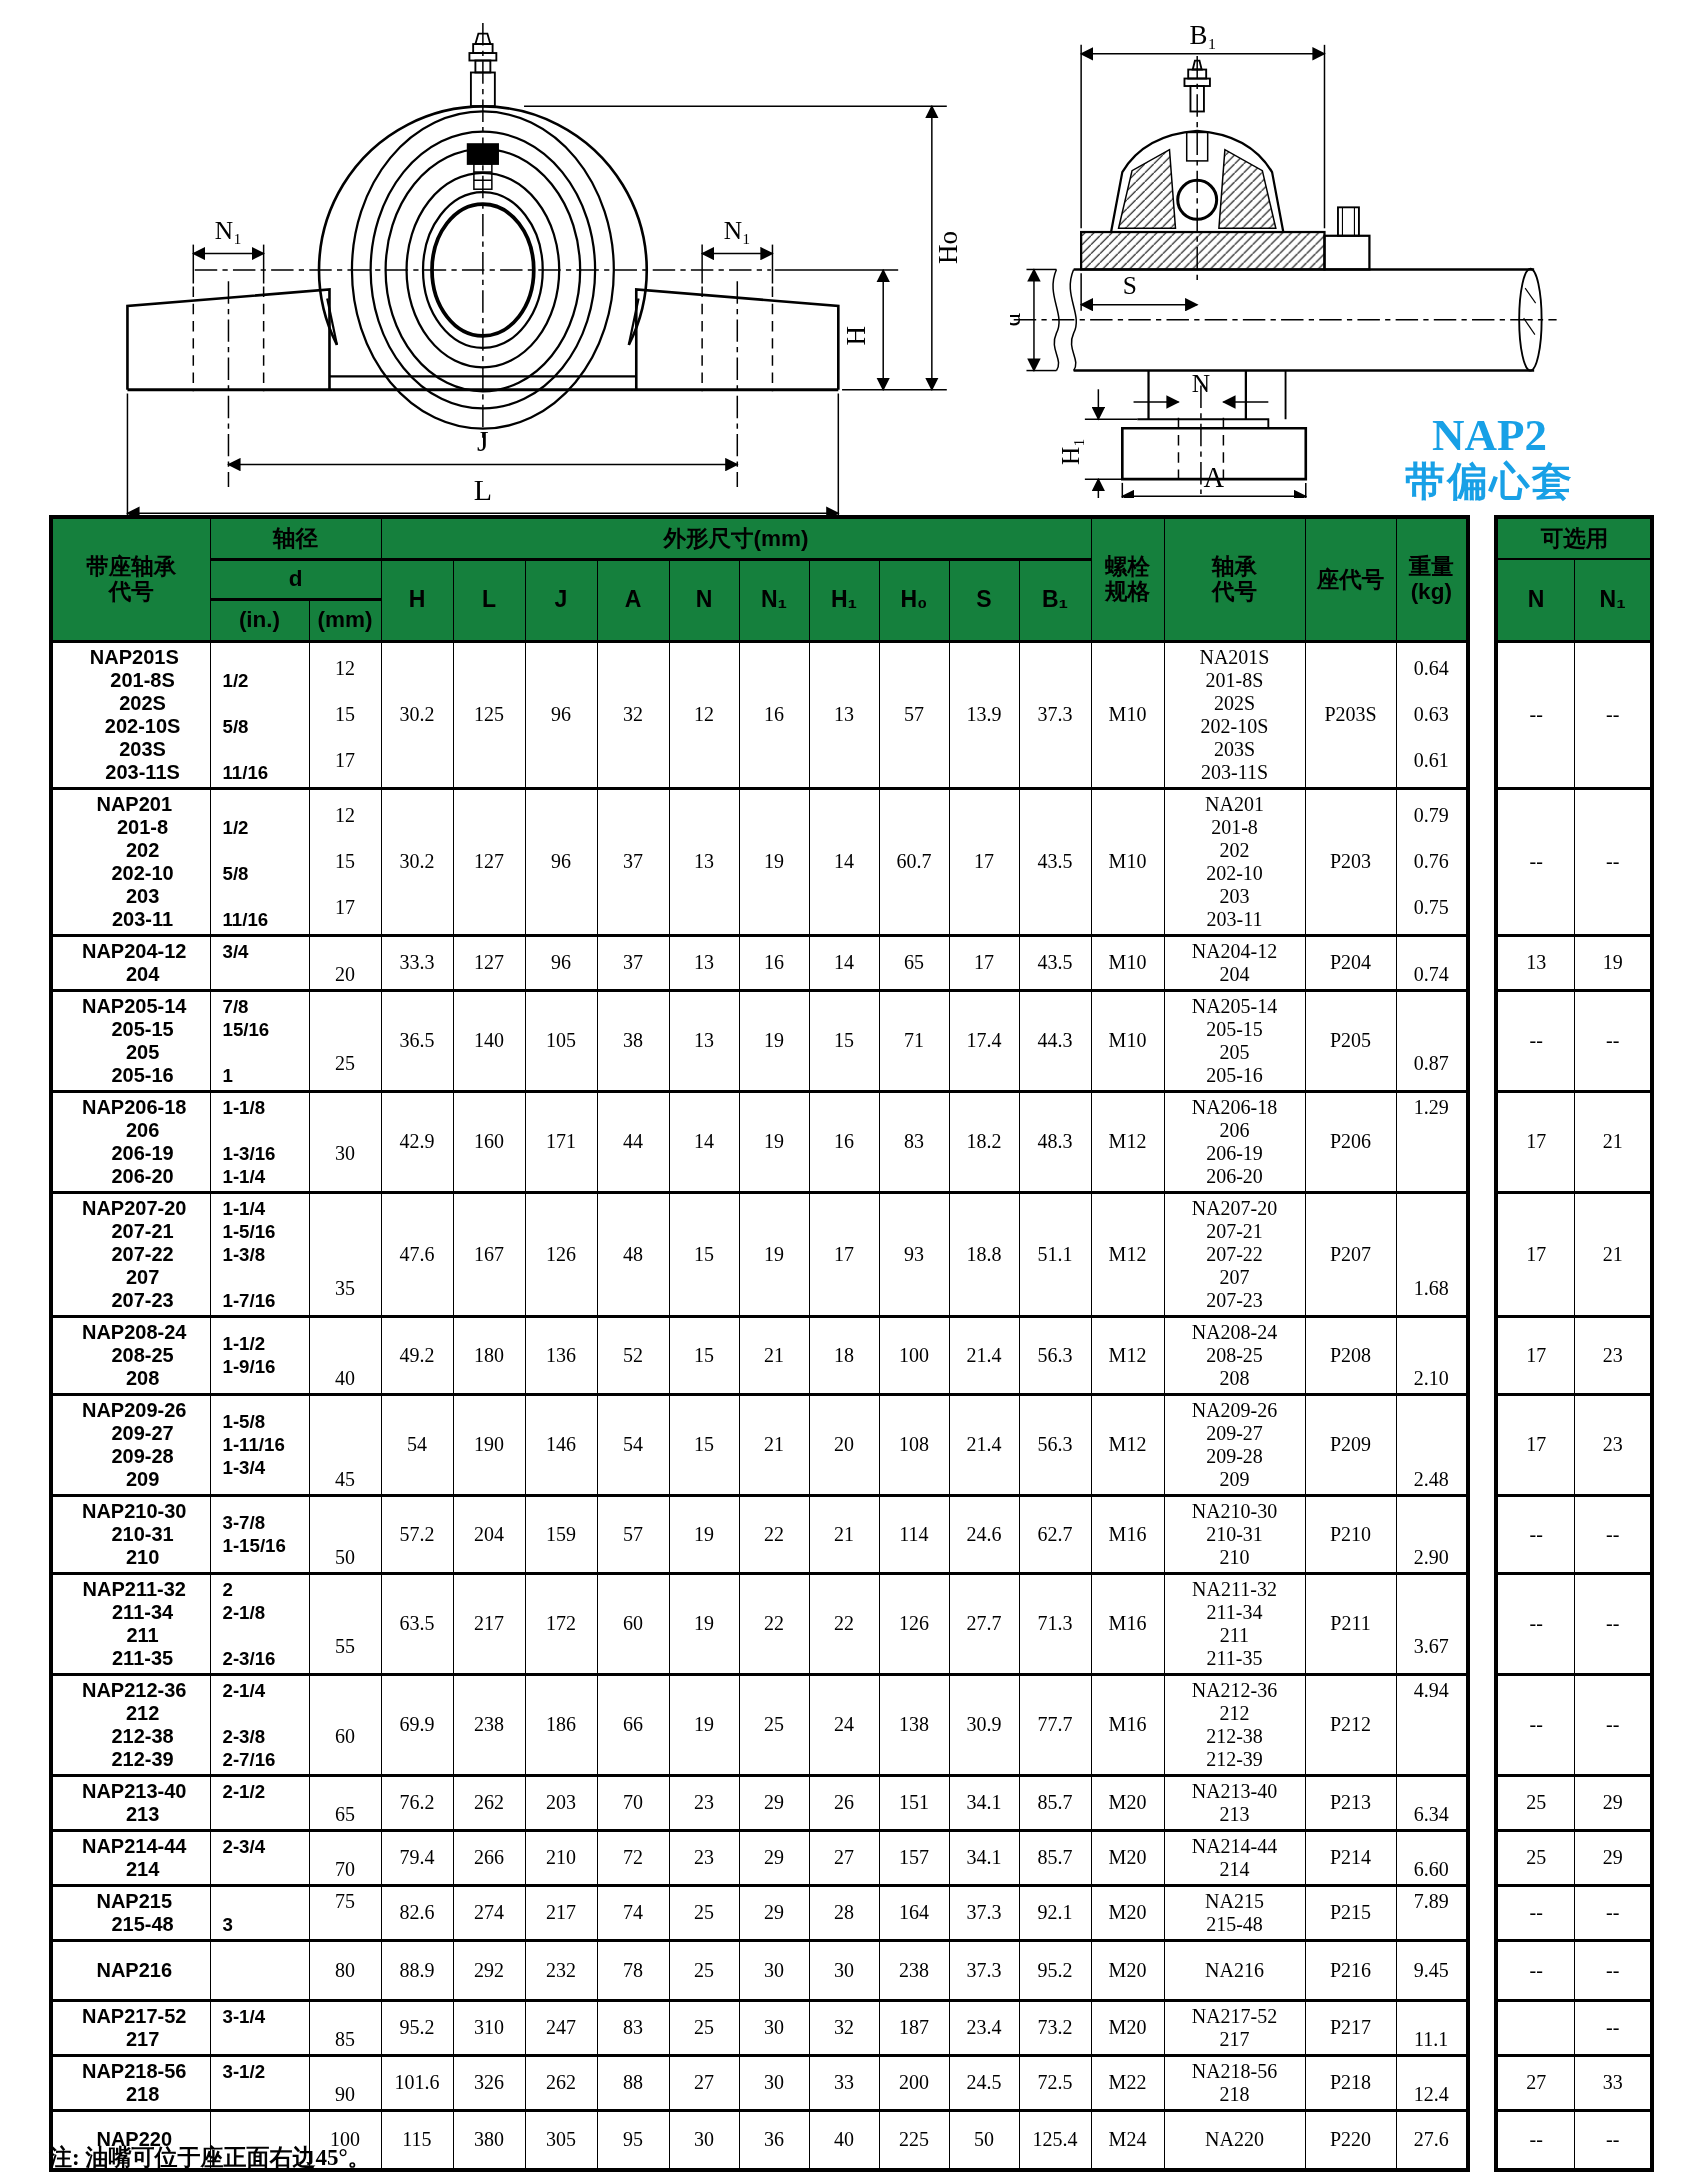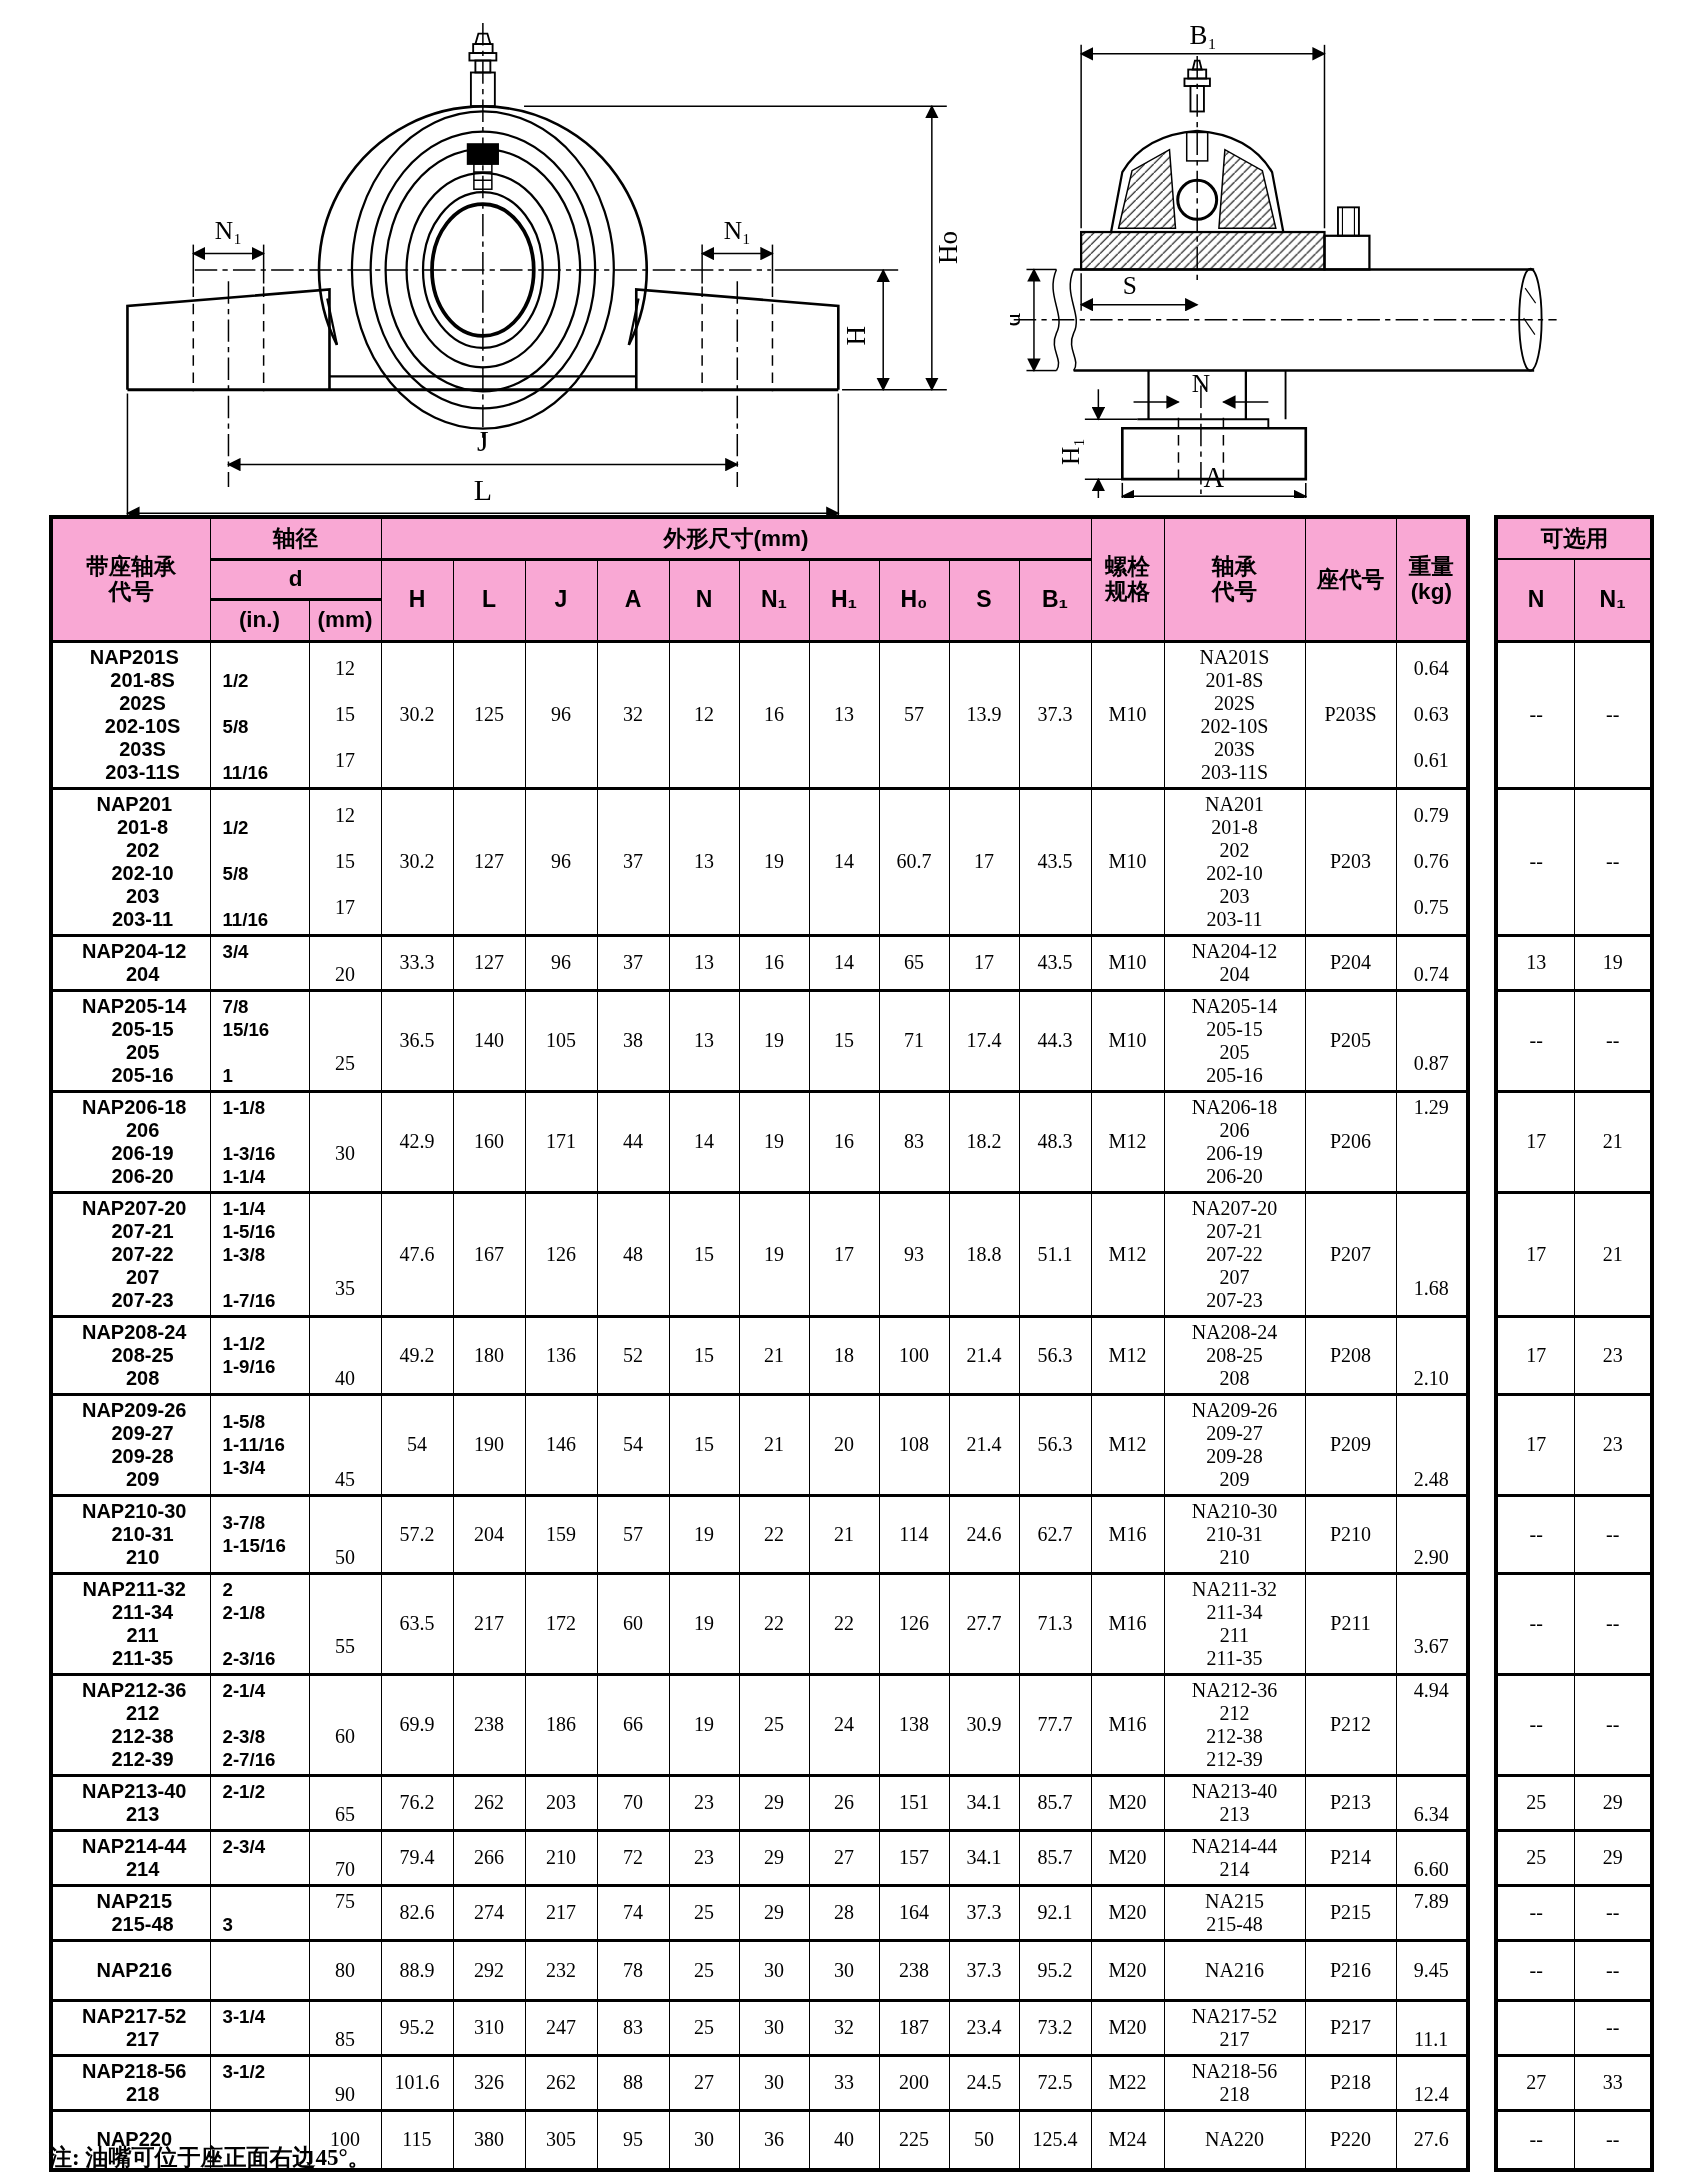--- a/index.html
+++ b/index.html
@@ -8,21 +8,21 @@
   svg text{font-family:"Liberation Serif",serif;fill:#000;}
   .draw-left{position:absolute;left:105px;top:22.5px;}
   .draw-right{position:absolute;left:1010px;top:11.2px;}
   .series-label{position:absolute;left:1340px;top:410px;width:299px;text-align:center;
         color:#18a0e6;font-family:"Liberation Serif",serif;font-weight:bold;line-height:1.12;}
   .series-label .l1{font-size:45px;}
   .series-label .l2{font-size:40px;letter-spacing:2.2px;}
   table.tbl{position:absolute;left:49px;top:515px;border-collapse:collapse;table-layout:fixed;
         font-family:"Liberation Serif",serif;}
   .tbl th,.tbl td{border:1.5px solid #000;text-align:center;vertical-align:middle;padding:0;overflow:hidden;}
-  .tbl th{background:#f9a8d4;font-family:"Liberation Sans",sans-serif;font-weight:bold;
+  .tbl th{background:#15803d;font-family:"Liberation Sans",sans-serif;font-weight:bold;
         font-size:22.5px;line-height:25.4px;white-space:pre-line;border-bottom:3px solid #000;}
   .tbl th.dim{font-size:23px;}
   .tbl thead tr:first-child th{border-top:4.5px solid #000;}
   .tbl th.optTop{border-bottom:2.2px solid #000;}
   .tbl td{font-size:20px;line-height:23px;white-space:pre-wrap;padding:3px 1.5px;
         border-bottom:3px solid #000;}
   .tbl td.code{text-align:center;padding-left:7.5px;font-family:"Liberation Sans",sans-serif;
         font-weight:bold;font-size:20px;}
   .tbl td.din{text-align:left;padding-left:12px;font-family:"Liberation Sans",sans-serif;
         font-weight:bold;font-size:18.7px;}
@@ -202,20 +202,24 @@
       </g>
     </g>
     <text x="258" y="44" font-size="36" text-anchor="middle">B₁</text>
     <text x="160" y="378" font-size="34" text-anchor="middle">S</text>
     <text x="14" y="412" font-size="36" text-anchor="middle" transform="rotate(-90 14 412)">d</text>
     <text x="255" y="508" font-size="34" text-anchor="middle">N</text>
     <text x="92" y="588" font-size="34" text-anchor="middle" transform="rotate(-90 92 588)">H₁</text>
     <text x="272" y="636" font-size="38" text-anchor="middle">A</text>
   </svg>
 
+  <div class="series-label">
+    <div class="l1">NAP2</div>
+    <div class="l2">带偏心套</div>
+  </div>
 
   <table class="tbl">
     <colgroup>
       <col style="width:159px">
         <col style="width:99px">
         <col style="width:72px">
       <col style="width:72px">
         <col style="width:72px">
         <col style="width:72px">
         <col style="width:72px">

